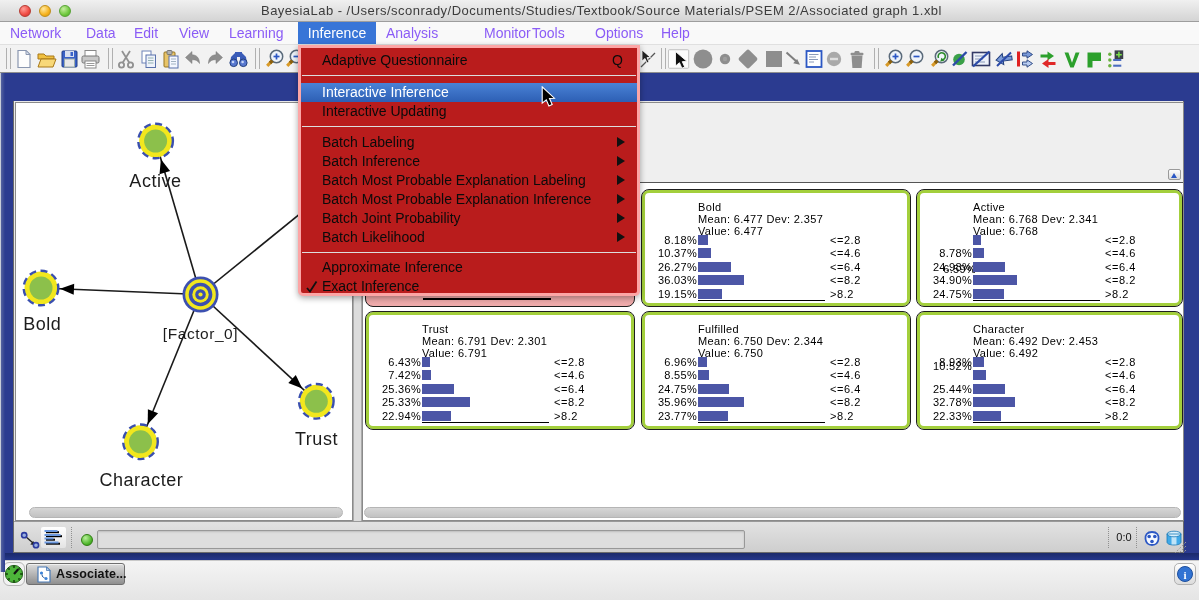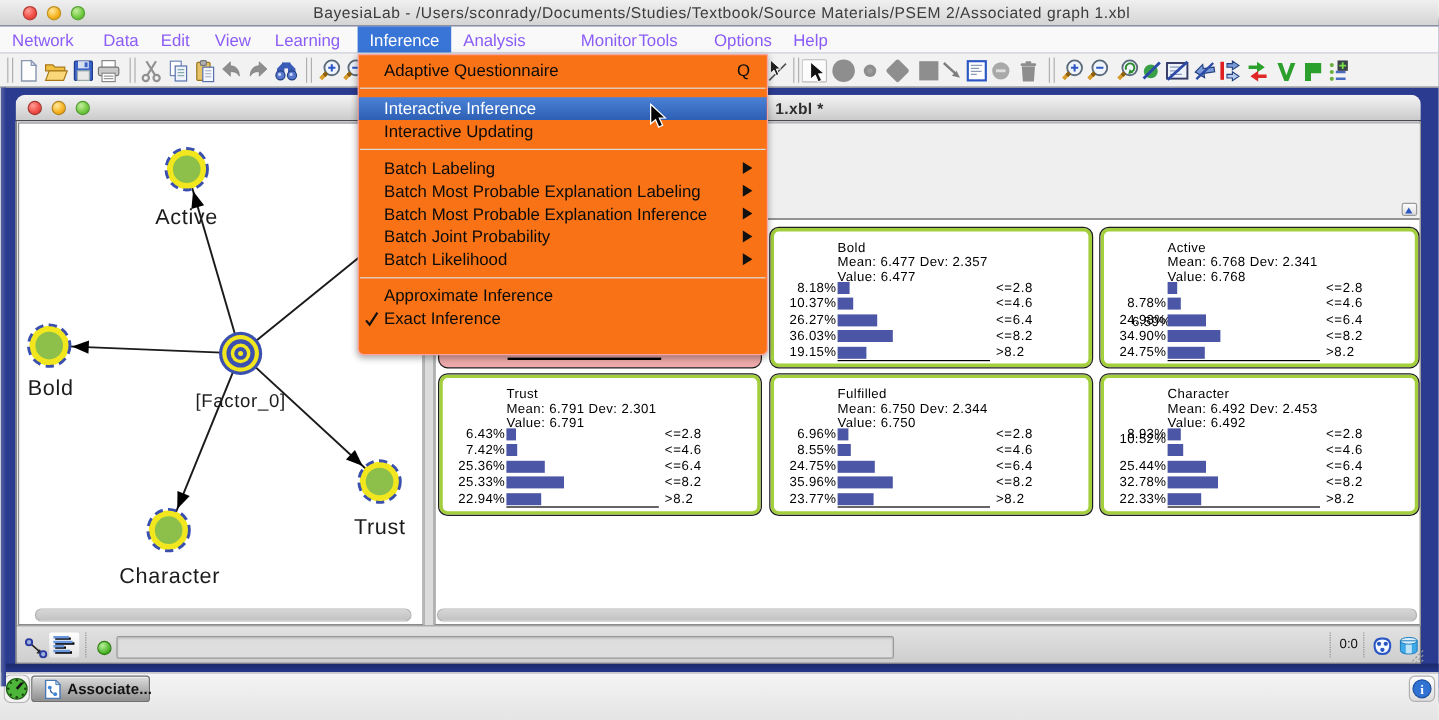--- a/index.html
+++ b/index.html
@@ -57,22 +57,22 @@
   .mon { position:absolute; height:118px; background:#fff; border:1.5px solid #1e1e1e;
     border-radius:8px; box-shadow:inset 0 0 0 3px #a3cf3c; }
   .mon.pink { background:#efabab; box-shadow:inset 0 0 0 3px #efabab; }
   .mtxt { position:absolute; font-size:11px; line-height:12px; color:#000; white-space:nowrap; letter-spacing:0.35px;}
   .pct { position:absolute; width:53px; text-align:right; font-size:11px; color:#000; letter-spacing:0.3px;}
   .bar { position:absolute; background:#4c56a6; height:10px; }
   .rng { position:absolute; font-size:11px; color:#000; letter-spacing:0.55px;}
   .bline { position:absolute; height:1.5px; background:#000; width:127px; }
 
   
-  #dmenu { left:298px; top:45px; width:342px; height:251px; background:#f97316;
-    border:1px solid #fca5a5; border-radius:0 0 5px 5px;
+  #dmenu { left:298px; top:45px; width:342px; height:251px; background:#b91c1c;
+    border:3px solid #fca5a5; border-radius:0 0 5px 5px;
     box-shadow:0 2px 6px rgba(0,0,0,0.35); z-index:50; padding-top:3px;}
   .ditem { position:relative; height:19px; line-height:19px; font-size:14px; color:#0b0b0b;
     padding-left:21px; white-space:nowrap; }
   .ditem.hl { background:linear-gradient(#4a82d6,#2d5fb4); color:#fff; }
   .dsep { height:11.6px; position:relative; }
   .dsep:after { content:""; position:absolute; left:1px; right:1px; top:5px; height:1px; background:#ddd; }
   .darr { position:absolute; right:12px; top:4px; width:0; height:0;
     border-left:8px solid #111; border-top:5.5px solid transparent; border-bottom:5.5px solid transparent; }
 
   
@@ -296,26 +296,20 @@
           <line x1="10.5" y1="6.5" x2="16.5" y2="6.5" stroke="#7ae048" stroke-width="1.6"></line>
         </svg>
       </div>
   </div>
 
   <div class="abs" style="left:0; top:73px; width:1px; height:499px; background:#c6cbd8; z-index:5;"></div>
   <div class="abs" style="left:1px; top:73px; width:4px; height:499px; background:linear-gradient(90deg,#55639f,#2b3b90); z-index:5;"></div>
   <div class="abs" id="desktop-bottom"></div>
 
   <div class="abs" id="iwin">
-    <div id="iwin-title">
-      <div class="tl" style="left:10px; top:5px; background:radial-gradient(circle at 35% 30%, #ff9d96, #f04b43 60%, #c03830); border:0.5px solid #a33730;"></div>
-      <div class="tl" style="left:30px; top:5px; background:radial-gradient(circle at 35% 30%, #ffe9a0, #f6b21d 60%, #cf8f14); border:0.5px solid #b5831c;"></div>
-      <div class="tl" style="left:50px; top:5px; background:radial-gradient(circle at 35% 30%, #c6eda0, #6fc93e 60%, #4da02c); border:0.5px solid #549a33;"></div>
-      <div style="position:absolute; left:633px; top:4px; font-size:13px; font-weight:bold; color:#2e2e2e; letter-spacing:0.3px;">1.xbl *</div>
-    </div>
     <div id="iwin-body">
       <div id="gpanel">
         <svg width="334" height="417" viewBox="0 0 334 417" style="position:absolute;left:0;top:0;">
 
           <g stroke="#1a1a1a" stroke-width="1.6">
             <line x1="184.5" y1="191.5" x2="139.6" y2="38"></line>
             <line x1="184.5" y1="191.5" x2="335" y2="69.5"></line>
             <line x1="184.5" y1="191.5" x2="25" y2="185"></line>
             <line x1="184.5" y1="191.5" x2="124.5" y2="338.8"></line>
             <line x1="184.5" y1="191.5" x2="300.3" y2="298.3"></line>
@@ -527,20 +521,21 @@
     </div>
   </div>
 
   <div class="abs" id="dmenu">
     <div class="ditem">Adaptive Questionnaire<span style="position:absolute; right:14px;">Q</span></div>
     <div class="dsep" style="height:13px;"></div>
     <div class="ditem hl">Interactive Inference</div>
     <div class="ditem">Interactive Updating</div>
     <div class="dsep"></div>
     <div class="ditem">Batch Labeling<span class="darr"></span></div>
+    <div class="ditem">Batch Inference<span class="darr"></span></div>
     <div class="ditem">Batch Most Probable Explanation Labeling<span class="darr"></span></div>
     <div class="ditem">Batch Most Probable Explanation Inference<span class="darr"></span></div>
     <div class="ditem">Batch Joint Probability<span class="darr"></span></div>
     <div class="ditem">Batch Likelihood<span class="darr"></span></div>
     <div class="dsep"></div>
     <div class="ditem">Approximate Inference</div>
     <div class="ditem"><svg style="position:absolute; left:4px; top:3px;" width="14" height="14" viewBox="0 0 14 14">
           <polyline points="2,8 5,11.5 11.5,1.5" fill="none" stroke="#111" stroke-width="1.8"></polyline>
         </svg>Exact Inference</div>
   </div>

